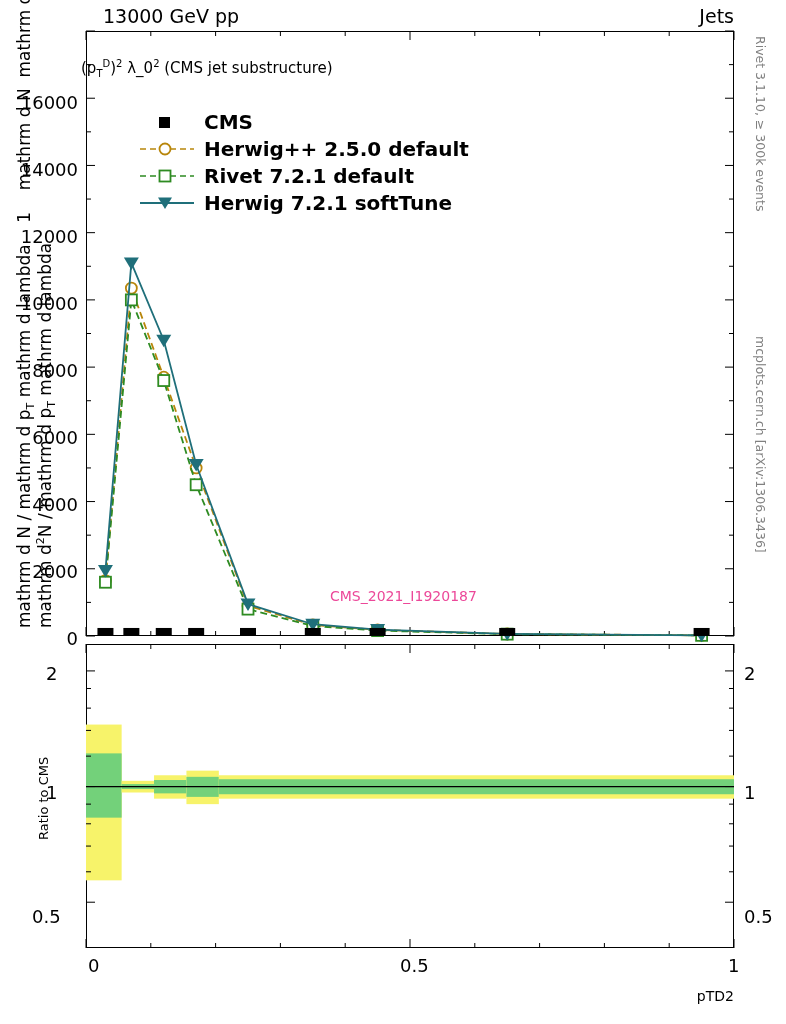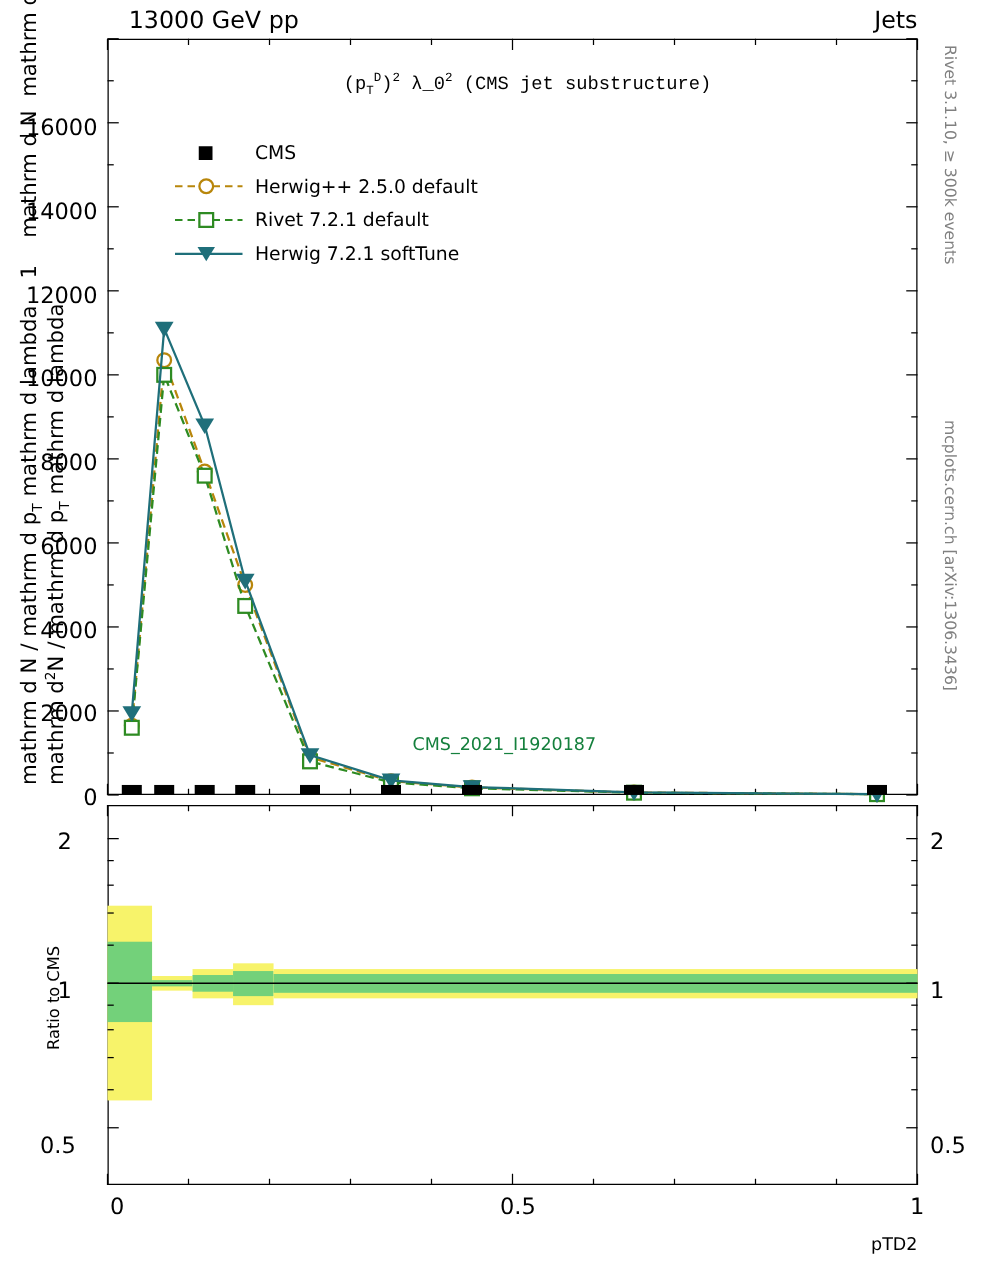--- a/index.html
+++ b/index.html
@@ -56,40 +56,39 @@
     background: #ffffff;
   }
   svg.overlay {
     position: absolute;
     left: 0; top: 0;
     overflow: visible;
   }
   
   .plot-title {
     position: absolute;
-    left: 98px; top: 58px;
+    left: 81px; top: 58px;
     width: 648px;
-    text-align: center;
     font-size: 15px;
-    font-family: Liberation Mono, monospace;
   }
   .plot-title sub, .plot-title sup {
     font-size: 10px;
   }
   .watermark {
     position: absolute;
     left: 330px; top: 588px;
     font-size: 14px;
-    color: #15803d;
+    color: #ec4899;
   }
   
   .legend {
     position: absolute;
     left: 140px; top: 108px;
-    font-size: 15px;
+    font-size: 20px;
+    font-weight: bold;
   }
   .legend-row {
     height: 27px;
     display: flex;
     align-items: center;
   }
   .legend-mark {
     width: 54px;
     height: 20px;
     position: relative;

